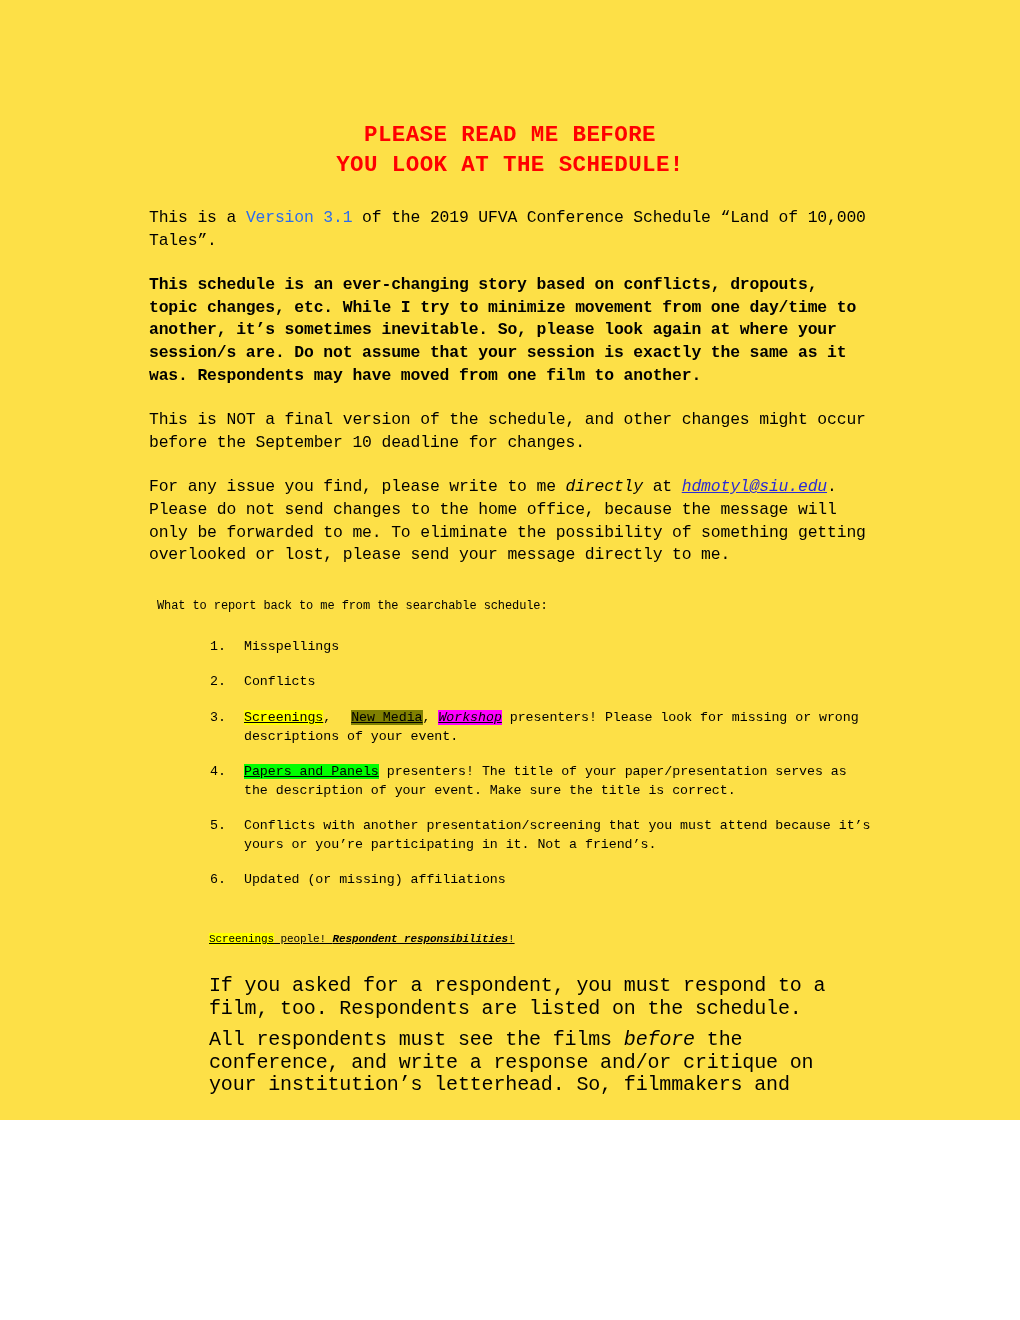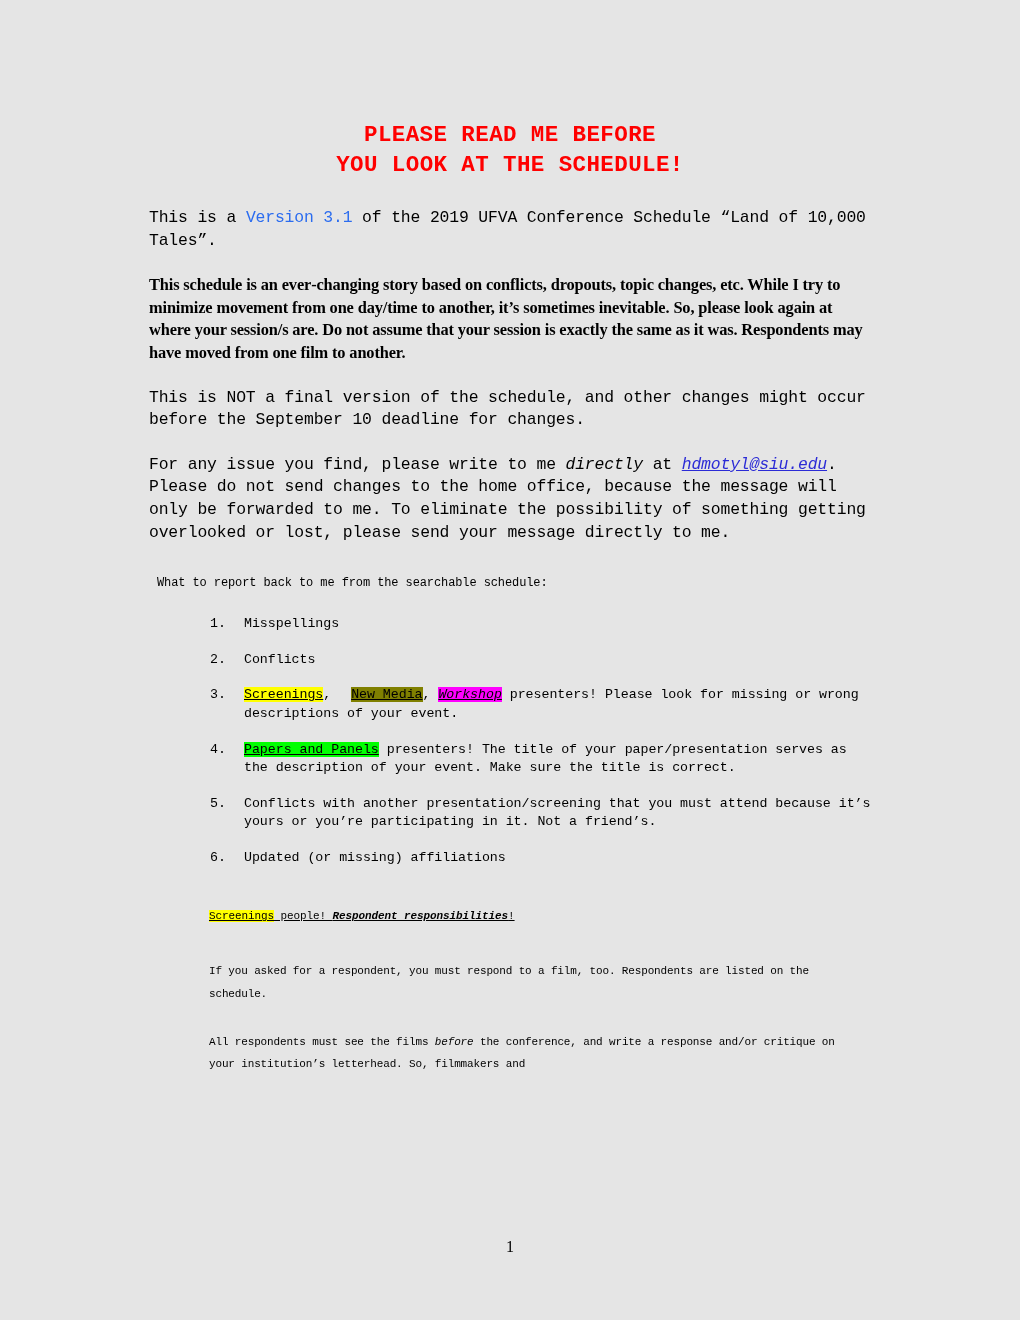--- a/index.html
+++ b/index.html
@@ -7,22 +7,22 @@
     padding: 0;
     background: #ffffff;
   }
   body {
     font-family: "Liberation Mono", "DejaVu Sans Mono", monospace;
     color: #000000;
   }
   .page {
     position: relative;
     width: 1020px;
-    height: 1320px;
-    background: #e5e5e5;
+    height: 1120px;
+    background: #fde047;
     overflow: hidden;
     box-sizing: border-box;
   }
   .content {
     position: absolute;
     left: 149px;
     top: 0;
     width: 722px;
   }
 
@@ -44,21 +44,21 @@
     font-size: 16.4px;
     line-height: 22.6px;
     margin: 0;
     letter-spacing: -0.15px;
   }
   .gap-lg { height: 27px; }
   .gap-md { height: 22px; }
   .gap-sm { height: 14px; }
   .gap-xs { height: 9px; }
 
-  .para.bold { font-weight: bold; font-family: Liberation Serif, serif; }
+  .para.bold { font-weight: bold; }
 
   .accent-version {
     color: #2B6CEF;
     font-weight: normal;
   }
   .email-link {
     color: #2B2BD6;
     font-style: italic;
   }
   .ital { font-style: italic; }
@@ -107,23 +107,23 @@
     letter-spacing: -0.1px;
     padding-left: 44px;
   }
   .screenings-head .respond {
     font-weight: bold;
     font-style: italic;
   }
   .screenings-head .nounder { text-decoration: none; }
 
   .indent-para {
-    font-size: 11px;
+    font-size: 20px;
     line-height: 22.6px;
-    margin: 8px;
+    margin: 0;
     margin-left: 60px;
     letter-spacing: -0.15px;
   }
 
   
   .page-number {
     position: absolute;
     left: 0;
     top: 1238px;
     width: 1020px;

